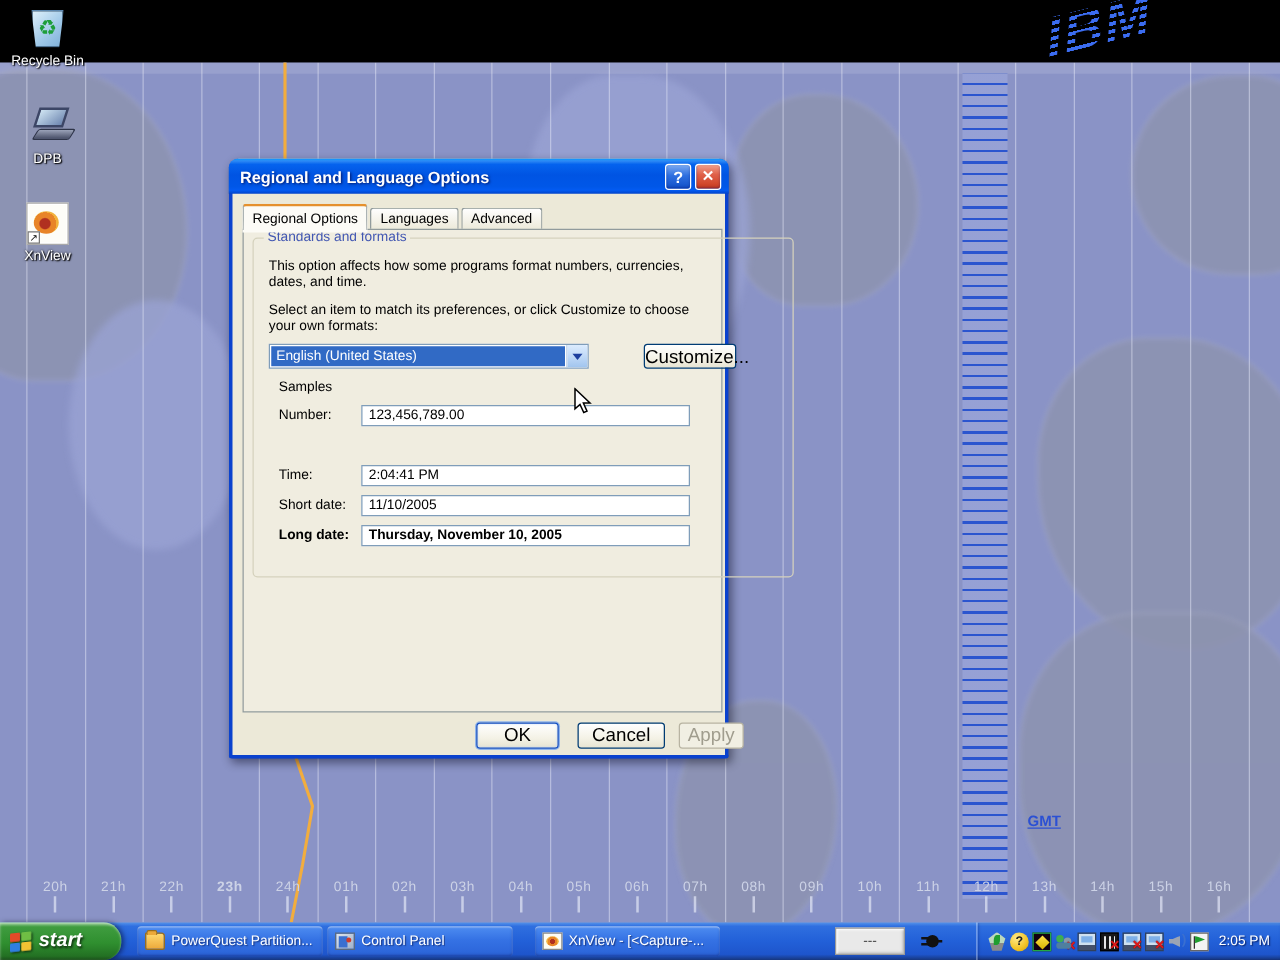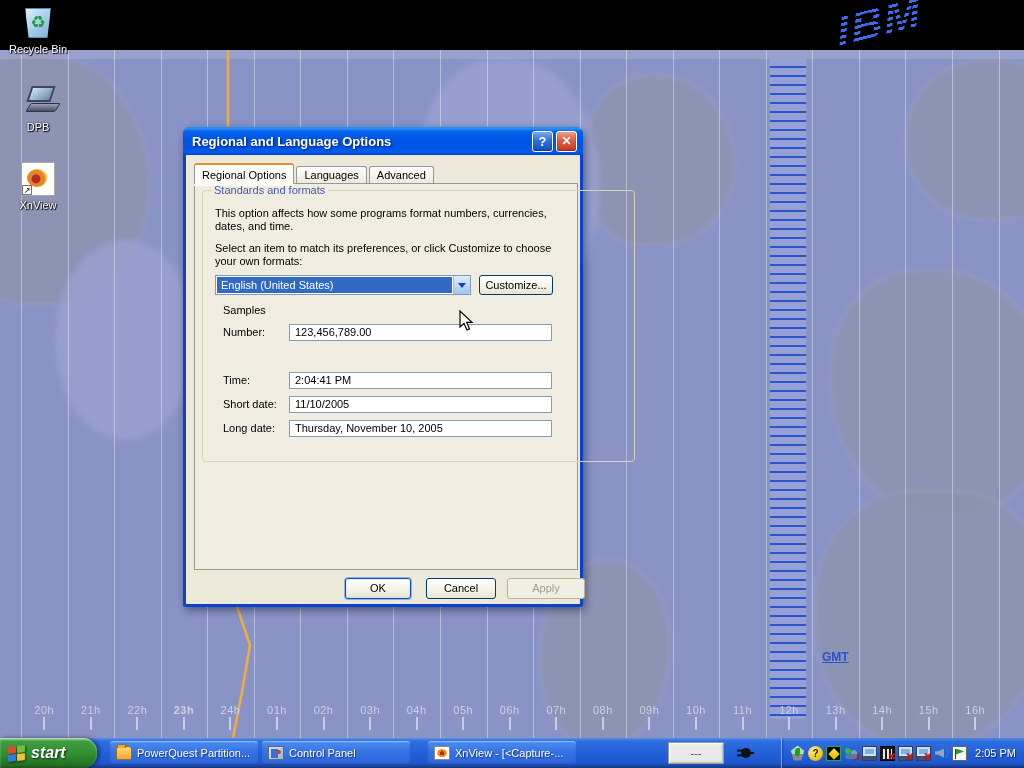--- a/index.html
+++ b/index.html
@@ -71,26 +71,26 @@
   #grp-location { left:7px; top:285px; width:368px; height:90px; }
   .gb-text { position:absolute; font-size:11px; color:#000; line-height:13px; }
 
   .combo { position:absolute; height:20px; border:1px solid #7f9db9; background:#fff; display:flex; }
   .combo .val { flex:1; font-size:11px; line-height:18px; padding:0 4px; overflow:hidden; white-space:nowrap; }
   .combo .val.sel { background:#316ac5; color:#fff; margin:1px; line-height:16px; }
   .combo .drop { width:17px; background:linear-gradient(180deg,#dcecfe,#c0d9f7 50%,#a0c4ee); border-left:1px solid #9ebcdf;
     border-radius:0 2px 2px 0; position:relative; }
   .combo .drop::after { content:""; position:absolute; left:4px; top:7px; border:4px solid transparent; border-top:5px solid #1c3e9e; }
 
-  .xp-btn { position:absolute; height:21px; font-size:11px; color:#000; text-align:center; line-height:19px;
-    background:linear-gradient(180deg,#ffffff,#f4f2e6 60%,#e7e4d2); border:1px solid #003c74; border-radius:3px; }
+  .xp-btn { position:absolute; height:21px; font-size:15px; color:#000; text-align:center; line-height:19px;
+    background:linear-gradient(180deg,#ffffff,#f4f2e6 60%,#e7e4d2); border:1px solid #003c74; border-radius:3px;margin-left:36px; }
   #btn-customize { left:276px; top:84px; width:74px; height:20px; }
   #btn-ok { left:159px; top:451px; width:66px; border:1px solid #0d4bc4; box-shadow:0 0 0 1px #8fb4ea, inset 0 0 2px #bcd4f5; }
   #btn-cancel { left:240px; top:451px; width:70px; }
-  #btn-apply { left:321px; top:451px; width:78px; color:#a09d8e; border:1px solid #b8b4a2; background:#f1efe3; }
+  #btn-apply { left:321px; top:451px; width:52px; color:#a09d8e; border:1px solid #b8b4a2; background:#f1efe3; }
 
   .sample-row { position:absolute; left:0; width:100%; height:17px; }
   .sample-row .sl { position:absolute; left:20px; top:2px; font-size:11px; }
   .sample-row .sv { position:absolute; left:86px; top:0; width:263px; height:17px; border:1px solid #7f9db9;
     background:#fff; font-size:11px; line-height:15px; padding:0 5px; white-space:nowrap; overflow:hidden; }
 
   
   #cursor { position:absolute; left:458px; top:310px; z-index:50; }
 
   
@@ -306,21 +306,21 @@
         <span class="sv">123,456,789.00</span>
       </div>
       <div class="sample-row" style="top:181px;">
         <span class="sl">Time:</span>
         <span class="sv">2:04:41 PM</span>
       </div>
       <div class="sample-row" style="top:205px;">
         <span class="sl">Short date:</span>
         <span class="sv">11/10/2005</span>
       </div>
-      <div class="sample-row" style="top:229px;">
+      <div class="sample-row" style="top:229px;font-weight:bold;">
         <span class="sl">Long date:</span>
         <span class="sv">Thursday, November 10, 2005</span>
       </div>
     </div>
 
   </div>
 
   <div class="xp-btn" id="btn-ok">OK</div>
   <div class="xp-btn" id="btn-cancel">Cancel</div>
   <div class="xp-btn" id="btn-apply">Apply</div>

